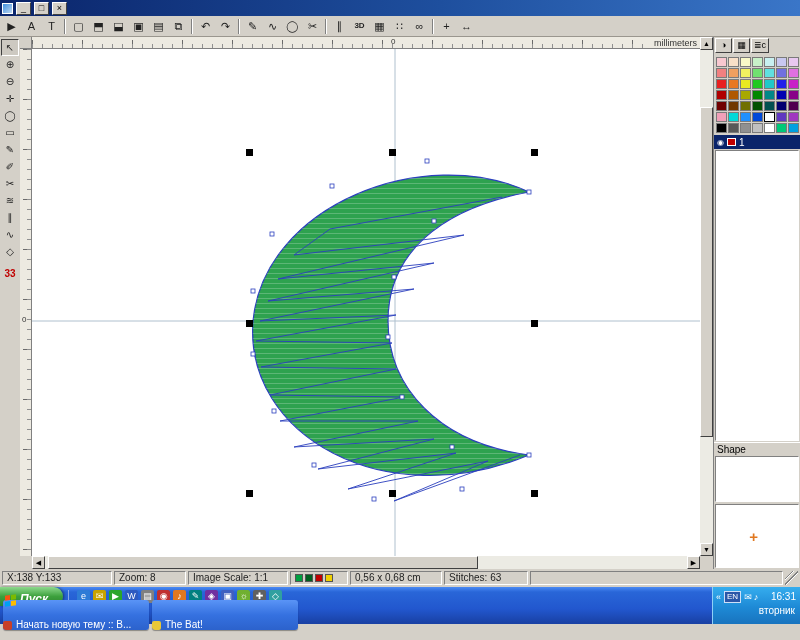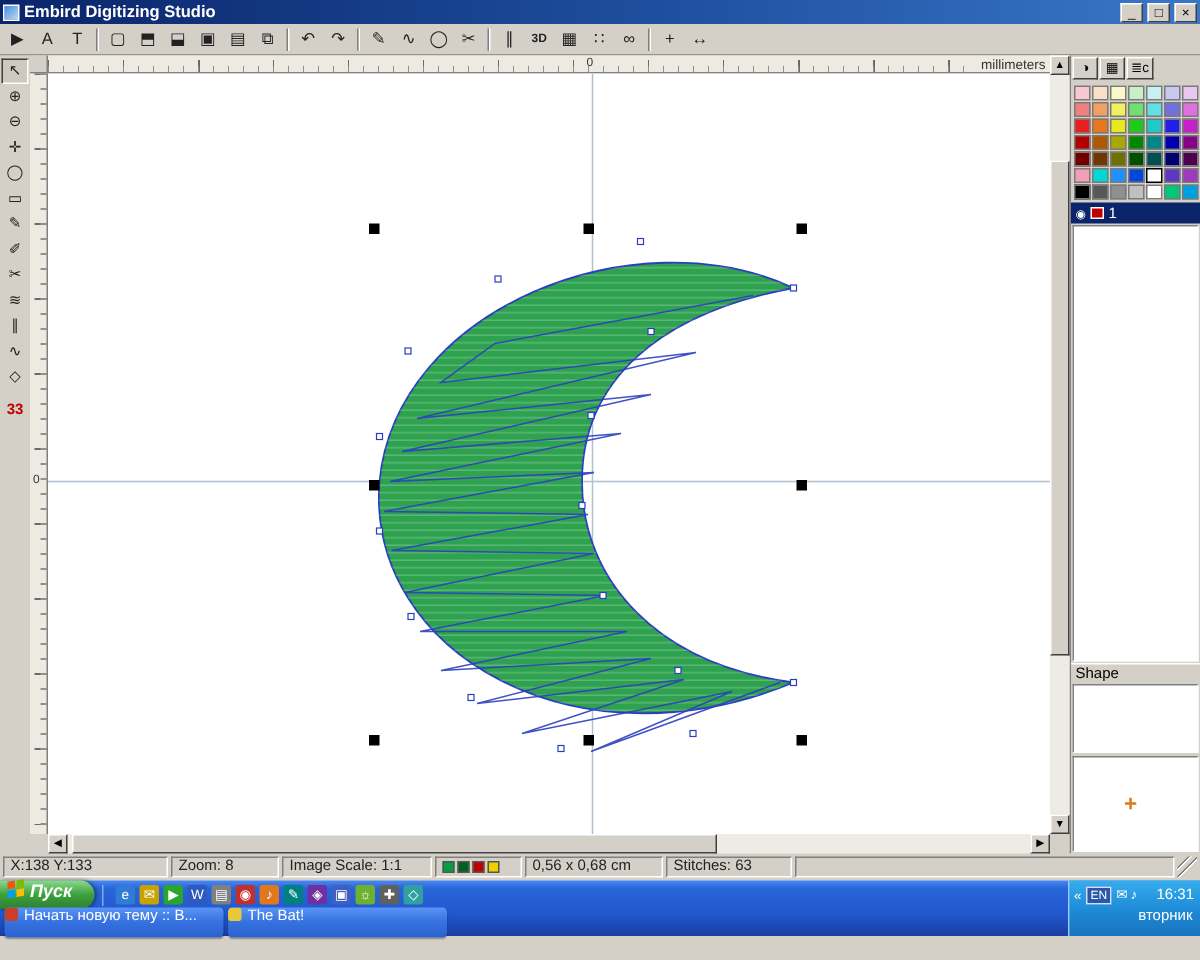--- a/index.html
+++ b/index.html
@@ -70,50 +70,49 @@
   .seg{border:1px solid;border-color:#808080 #fff #fff #808080;font-size:10px;line-height:12px;padding:0 4px;white-space:nowrap;overflow:hidden;color:#222;}
   .seg.fill{flex:1;}
   .seg.swl{display:flex;gap:2px;align-items:center;}
   .ssw{width:8px;height:8px;border:1px solid #555;display:inline-block;}
   .grip{width:13px;border:none;background:
     linear-gradient(135deg,transparent 0 5px,#808080 5px 6px,#fff 6px 7px,transparent 7px 9px,#808080 9px 10px,#fff 10px 11px,transparent 11px);}
 
   
   .taskbar{position:relative;height:37px;flex:0 0 37px;background:linear-gradient(180deg,#4A8AF4 0px,#2966D8 5px,#2257CE 22px,#1941A5 36px);display:flex;flex-direction:column;}
   .tb-row1{height:19px;display:flex;align-items:center;flex:0 0 19px;}
-  .startbtn{height:19px;display:flex;align-items:flex-start;gap:4px;padding:0 15px 0 5px;border-radius:0 10px 10px 0;
+  .startbtn{height:19px;display:flex;align-items:flex-end;gap:4px;padding:0 15px 0 5px;border-radius:0 10px 10px 0;
     background:linear-gradient(180deg,#8CD98C,#3CA03C 50%,#2E8030);color:#fff;font-weight:bold;font-style:italic;font-size:12px;border:none;box-shadow:1px 0 3px rgba(0,0,0,.5);font-family:inherit;}
   .startlogo{width:11px;height:11px;display:grid;grid-template-columns:5px 5px;grid-auto-rows:5px;gap:1px;transform:skewY(-8deg);}
   .startlogo span{display:block;}
   .ql{display:flex;gap:3px;margin-left:8px;align-items:center;}
   .qlicon{width:13px;height:13px;font-size:9px;line-height:13px;text-align:center;color:#fff;border-radius:2px;}
   .qldiv{width:1px;height:14px;background:rgba(255,255,255,.45);margin-left:5px;}
   .tb-row2{height:18px;display:flex;align-items:center;gap:3px;padding:0 3px;width:710px;flex:0 0 18px;}
-  .taskbtn{flex:0 0 146px;height:20px;display:flex;align-items:flex-start;gap:4px;padding:0 0;border-radius:3px;border:none;
+  .taskbtn{flex:0 0 146px;height:30px;display:flex;align-items:flex-end;gap:4px;padding:0 0;border-radius:3px;border:none;
     background:linear-gradient(180deg,#5A94F6,#3571E0 50%,#2C62CC);box-shadow:0 1px 1px rgba(0,0,0,.35);color:#fff;font-size:10px;white-space:nowrap;overflow:hidden;font-family:inherit;}
   .taskbtn.active{background:linear-gradient(180deg,#1C48AC,#163B8F);box-shadow:inset 1px 1px 2px rgba(0,0,0,.55);}
   .ticon2{width:9px;height:9px;border-radius:2px;flex:0 0 9px;}
   .tlabel{overflow:hidden;text-overflow:ellipsis;}
   .tray{position:absolute;right:0;top:0;width:88px;height:37px;background:linear-gradient(180deg,#35ADEE 0,#1E8AD6 20px,#1873BE 37px);
     border-left:1px solid #8FD0F8;color:#fff;display:flex;flex-direction:column;padding:1px 4px 1px 3px;}
   .trayline1{display:flex;align-items:center;gap:3px;height:17px;font-size:10px;}
   .chev{font-size:9px;}
   .enbadge{background:#2A57A8;border:1px solid #cfe0f8;font-size:8px;padding:0 2px;height:12px;line-height:10px;}
   .trayicon{font-size:9px;}
   .time{margin-left:auto;font-size:10px;}
   .trayline2{font-size:10px;text-align:right;padding-right:1px;}
 </style>
 </head>
 <body>
 
 <div id="app">
 
   <div class="titlebar">
     <span class="ticon"></span>
-    <span class="ttext">Embird Digitizing Studio</span>
     <button class="winbtn">_</button>
     <button class="winbtn">□</button>
     <button class="winbtn">×</button>
   </div>
 
 
   <div class="toolbar" id="toolbar">
       <button class="tbtn">▶</button>
       <button class="tbtn">A</button>
       <button class="tbtn">T</button>

